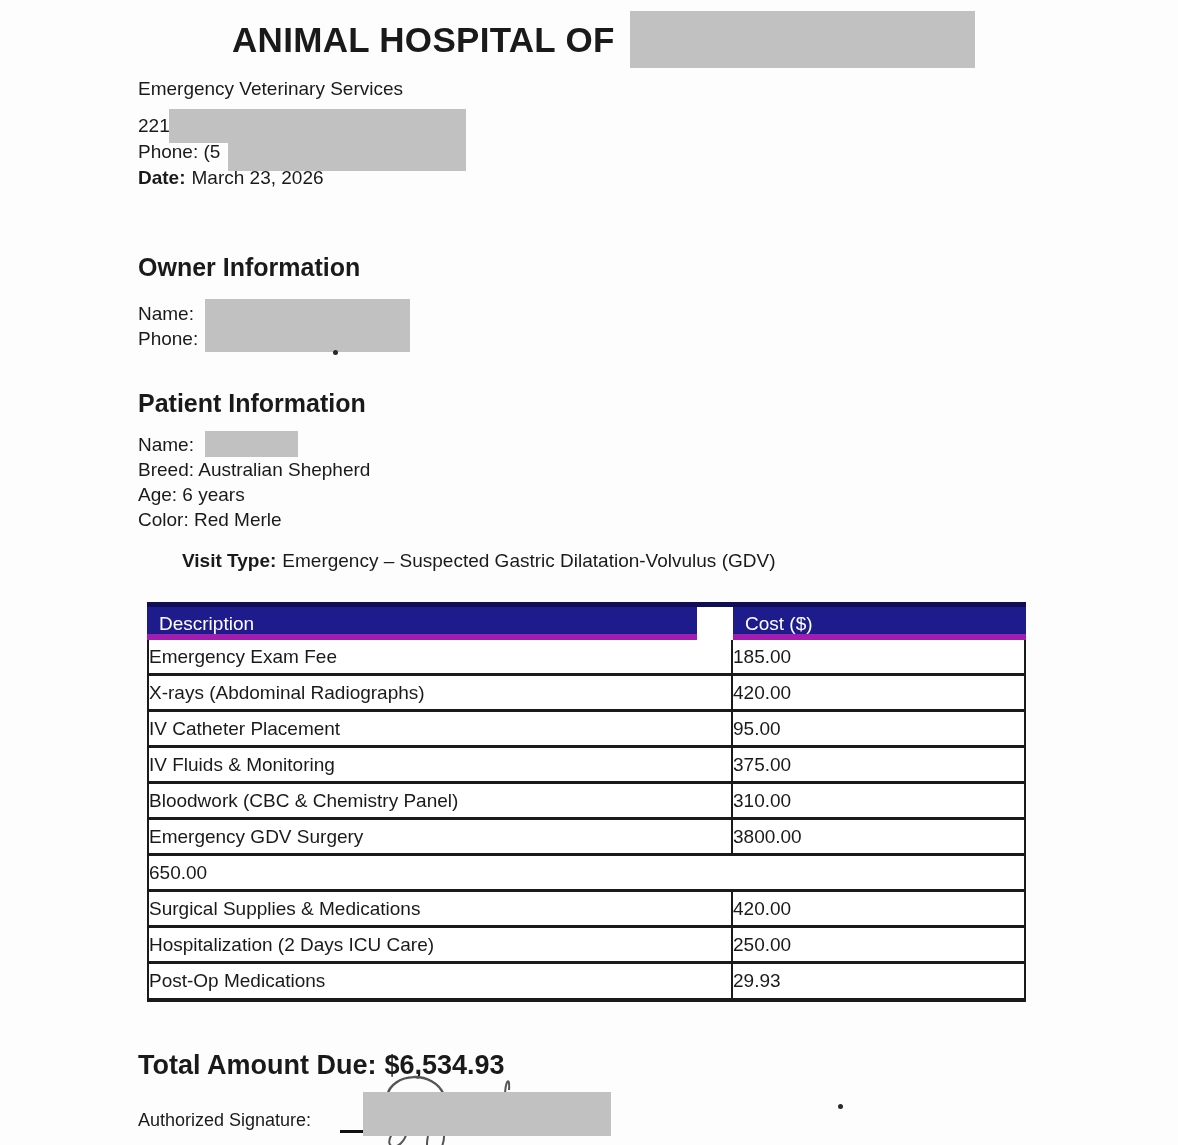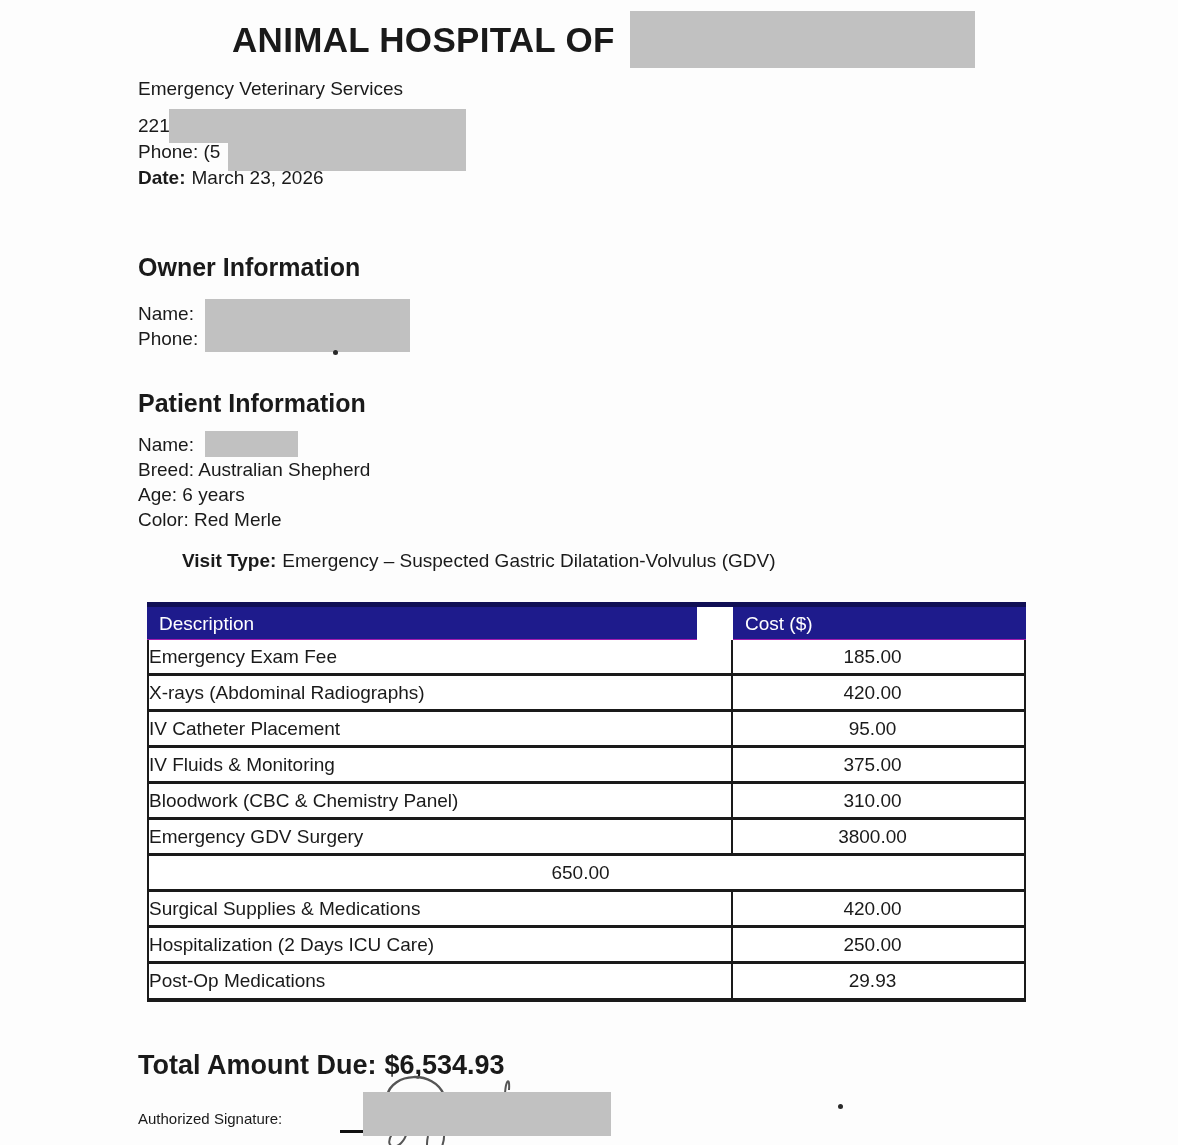--- a/index.html
+++ b/index.html
@@ -26,34 +26,34 @@
   .h-patient { top:389px; }
   .info-block{ position:absolute; left:138px; font-size:19px; line-height:25px; }
   .b-owner   { top:301px; }
   .b-patient { top:432px; }
   .visit-line{ position:absolute; left:138px; top:550px; font-size:19px;margin-left:44px; }
 
   .inv-table { position:absolute; left:147px; top:602px; width:879px; }
   .thead { display:flex; height:38px; border-top:5px solid #100f55; }
   .th-blue { background:var(--header-bg,#1e1b8c); color:var(--header-text,#fff);
              font-size:19px; line-height:33px; padding-left:12px;
-             border-bottom:1px solid #a21caf; }
+             border-bottom:6px solid #a21caf; }
   .th-desc { width:550px; }
   .th-gap  { width:36px; background:#fff; }
   .th-cost { flex:1; }
   .tbody { border:2px solid #1a1a1a; border-top:none; }
   .trow  { display:flex; height:36px; border-bottom:3px solid #1a1a1a; background:#fff; }
   .trow:last-child { border-bottom:2px solid #1a1a1a; }
   .td-desc { width:584px; border-right:2px solid #1a1a1a; font-size:19px;
              line-height:33px; }
-  .td-cost { flex:1; font-size:19px; line-height:33px; text-align:center; padding-right:12px; }
+  .td-cost { flex:1; font-size:19px; line-height:33px; text-align:left; padding-right:12px; }
 
   .total-line { position:absolute; left:138px; top:1038px; font-size:27px; font-weight:700;margin-top:12px; }
   .total-line .val { margin-left:8px; }
-  .sig-label { position:absolute; left:138px; top:1110px; font-size:15px; }
+  .sig-label { position:absolute; left:138px; top:1110px; font-size:18px; }
   .sig-underscore { position:absolute; left:340px; top:1130px; width:30px; height:3px; background:#111; }
   .sig-wrap { position:absolute; left:362px; top:1066px; width:252px; height:79px; }
 
   .speck { position:absolute; width:5px; height:5px; border-radius:50%; background:#2a2a2a; }
   .speck-1 { left:333px; top:350px; }
   .speck-2 { left:838px; top:1104px; }
 </style>
 </head>
 <body>
 

